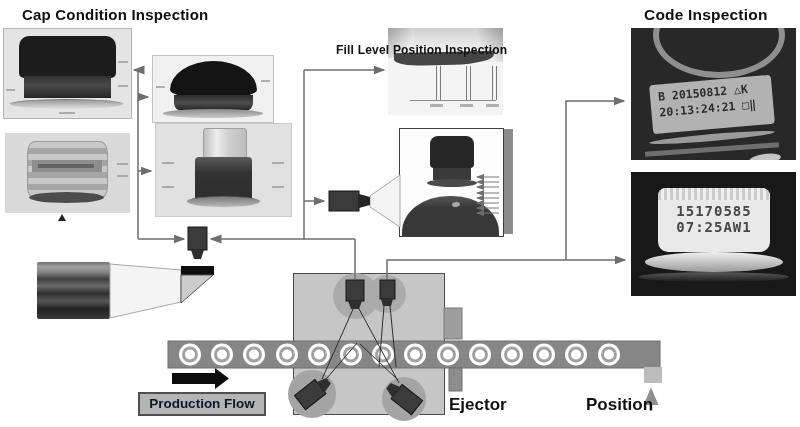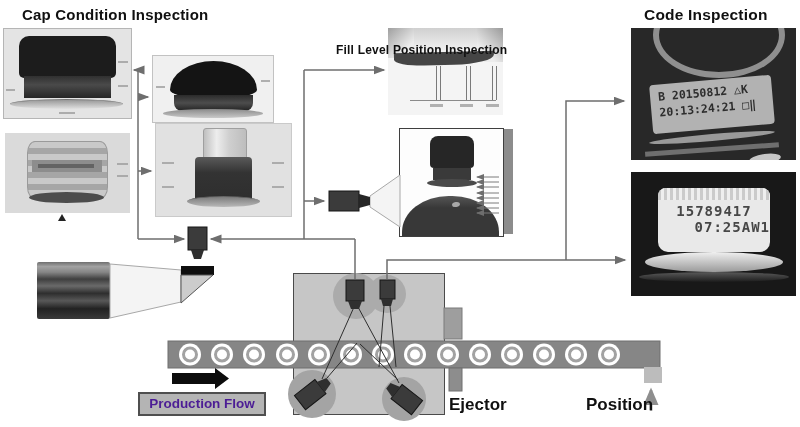--- a/index.html
+++ b/index.html
@@ -97,30 +97,30 @@
       <div class="mono" style="font-size:11.5px;font-weight:bold;color:#2d2d2d;padding-left:8px;">20:13:24:21 □‖</div>
     </div>
     <div class="abs" style="left:18px;top:106px;width:126px;height:7px;background:#9a9a9a;border-radius:50%;transform:rotate(-5deg);"></div>
     <div class="abs" style="left:14px;top:119px;width:134px;height:5px;background:#6f6f6f;transform:rotate(-4deg);"></div>
     <div class="abs" style="left:118px;top:126px;width:32px;height:10px;background:#c6c6c6;border-radius:50%;transform:rotate(-8deg);"></div>
   </div>
 
   <div class="photo htm" style="left:631px;top:172px;width:165px;height:124px;background:#181818;">
     <div class="abs" style="left:27px;top:16px;width:112px;height:64px;background:#e9e9e9;border-radius:8px 8px 10px 10px;">
       <div class="abs" style="left:0;top:0;width:112px;height:12px;background:repeating-linear-gradient(90deg,#cbcbcb 0 3px,#efefef 3px 6px);border-radius:8px 8px 0 0;"></div>
-      <div class="mono" style="margin-top:15px;text-align:center;font-size:14px;font-weight:bold;color:#474747;letter-spacing:1px;">15789417</div>
-      <div class="mono" style="text-align:right;font-size:14px;font-weight:bold;color:#474747;letter-spacing:1px;">07:25AW1</div>
+      <div class="mono" style="margin-top:15px;text-align:center;font-size:14px;font-weight:bold;color:#474747;letter-spacing:1px;">15170585</div>
+      <div class="mono" style="text-align:center;font-size:14px;font-weight:bold;color:#474747;letter-spacing:1px;">07:25AW1</div>
     </div>
     <div class="abs" style="left:14px;top:80px;width:138px;height:20px;background:linear-gradient(#f0f0f0,#9a9a9a);border-radius:50%;"></div>
     <div class="abs" style="left:8px;top:100px;width:150px;height:10px;background:linear-gradient(#5a5a5a,#1c1c1c);border-radius:50%;"></div>
   </div>
 
   <div class="abs htm" style="left:293px;top:273px;width:150px;height:140px;background:#c6c6c6;border:1.5px solid #4a4a4a;"></div>
 
-  <div class="abs htm toplbl" style="left:138px;top:392px;width:124px;height:20px;background:#b4b4b4;border:2px solid #4f4f4f;text-align:center;font-weight:bold;font-size:13.5px;color:#4c1d95;line-height:19px;">Production Flow</div>
+  <div class="abs htm toplbl" style="left:138px;top:392px;width:124px;height:20px;background:#b4b4b4;border:2px solid #4f4f4f;text-align:center;font-weight:bold;font-size:13.5px;color:#0f172a;line-height:19px;">Production Flow</div>
   <div class="lbl toplbl" style="left:449px;top:395px;">Ejector</div>
   <div class="lbl toplbl" style="left:586px;top:395px;">Position</div>
 
   <svg id="svglayer" width="800" height="427" viewBox="0 0 800 427">
     <defs>
       <marker id="arr" markerWidth="9" markerHeight="7" refX="7" refY="3" orient="auto">
         <path d="M0,0 L8,3 L0,6 Z" fill="#6e6e6e"></path>
       </marker>
       <marker id="arrEnc" markerWidth="9" markerHeight="7" refX="6" refY="3" orient="auto">
         <path d="M0,0 L7,3 L0,6 Z" fill="#8e8e8e"></path>

